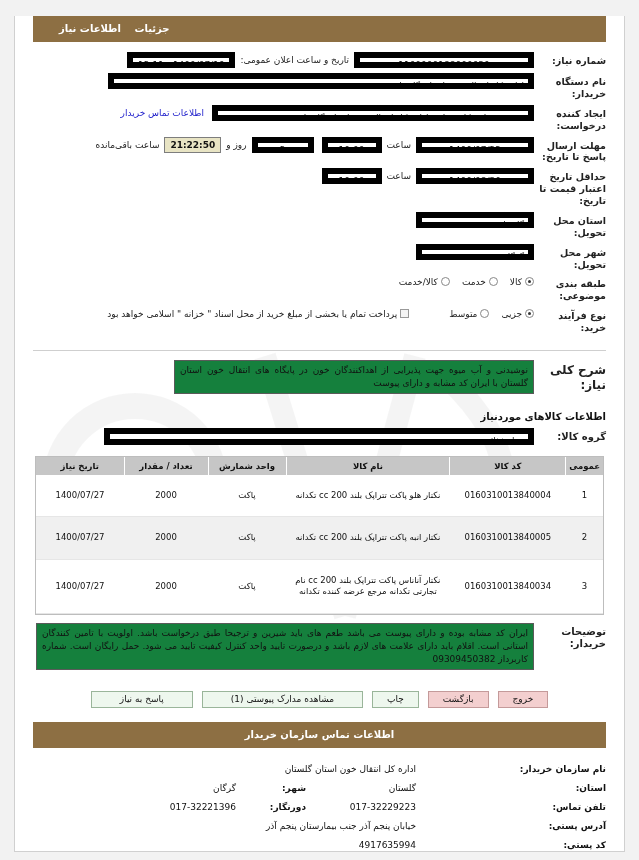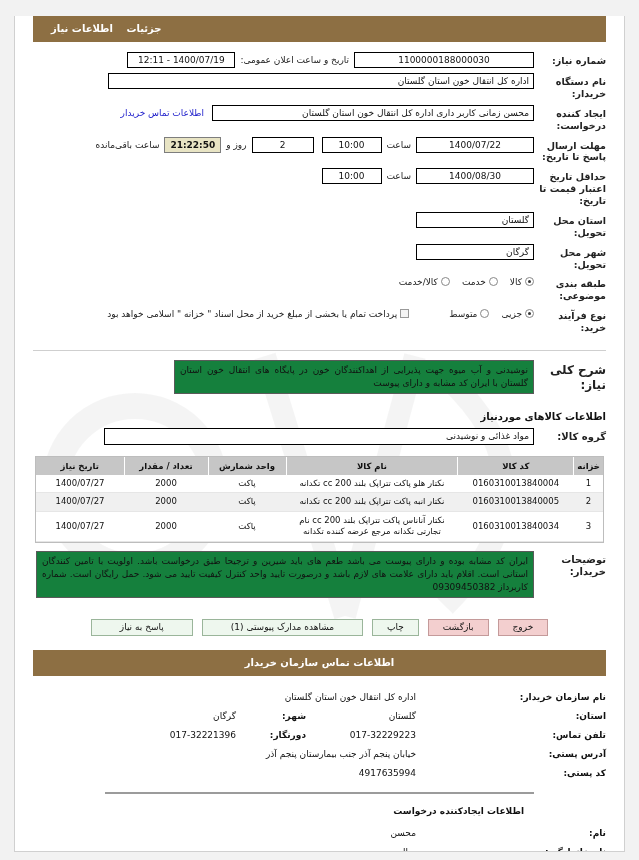--- a/index.html
+++ b/index.html
@@ -33,21 +33,21 @@
   .content { position: relative; z-index: 2; }
 
   
   .bar {
     background: #8d6f43;
     color: #ffffff;
     height: 26px;
     line-height: 26px;
     font-size: 10px;
     font-weight: bold;
-    padding: 0 8px;
+    padding: 0 16px;
     text-align: left;
     margin: 0 18px;
   }
   .bar .tabs { float: left; }
   .bar .tab { display: inline-block; margin-left: 10px; cursor: pointer; }
   .bar-title { text-align: center; }
 
   
   .formarea { padding: 10px 18px 4px 18px; }
   .row {
@@ -61,21 +61,21 @@
     width: 72px;
     flex: 0 0 72px;
     text-align: right;
     font-weight: bold;
     color: #222;
     padding-top: 3px;
     line-height: 1.25;
     font-size: 9.5px;
   }
   .fld {
-    border: 1px solid #000000;
+    border: 6px solid #000000;
     background: #fff;
     height: 16px;
     line-height: 14px;
     font-size: 9px;
     padding: 0 4px;
     text-align: right;
     color: #111;
     white-space: nowrap;
     overflow: hidden;
   }
@@ -162,21 +162,21 @@
     color: #111;
     font-weight: bold;
     font-size: 8.5px;
     height: 18px;
     border-left: 1px solid #fff;
     padding: 0 3px;
     text-align: center;
   }
   table.goods thead th:last-child { border-left: none; }
   table.goods tbody td {
-    padding: 3px 4px;
+    padding: 15px 4px;
     text-align: center;
     color: #111;
     line-height: 1.35;
     border-bottom: 1px solid #e6e6e6;
   }
   table.goods tbody tr:nth-child(even) { background: #f0f0f0; }
   td.name { text-align: right; }
 
   
   .btnrow {
@@ -345,21 +345,21 @@
       <div class="row">
         <div class="lbl" style="font-size:10px">گروه کالا:</div>
         <div class="fld" style="width:430px;height:17px;line-height:15px">مواد غذائی و نوشیدنی</div>
       </div>
     </div>
 
     <div class="tblwrap">
       <table class="goods">
         <thead>
           <tr>
-            <th style="width:26px">خزانه</th>
+            <th style="width:26px">عمومی</th>
             <th style="width:116px">کد کالا</th>
             <th>نام کالا</th>
             <th style="width:78px">واحد شمارش</th>
             <th style="width:84px">تعداد / مقدار</th>
             <th style="width:88px">تاریخ نیاز</th>
           </tr>
         </thead>
         <tbody>
           <tr>
             <td>1</td>

